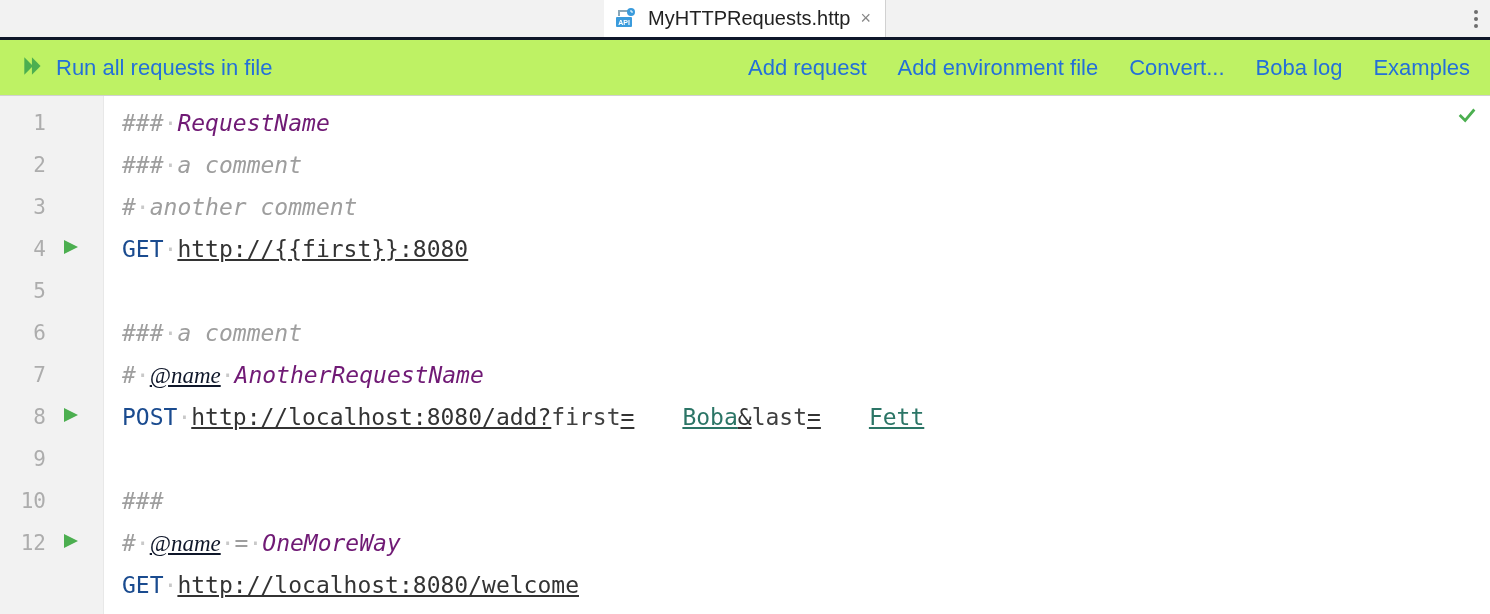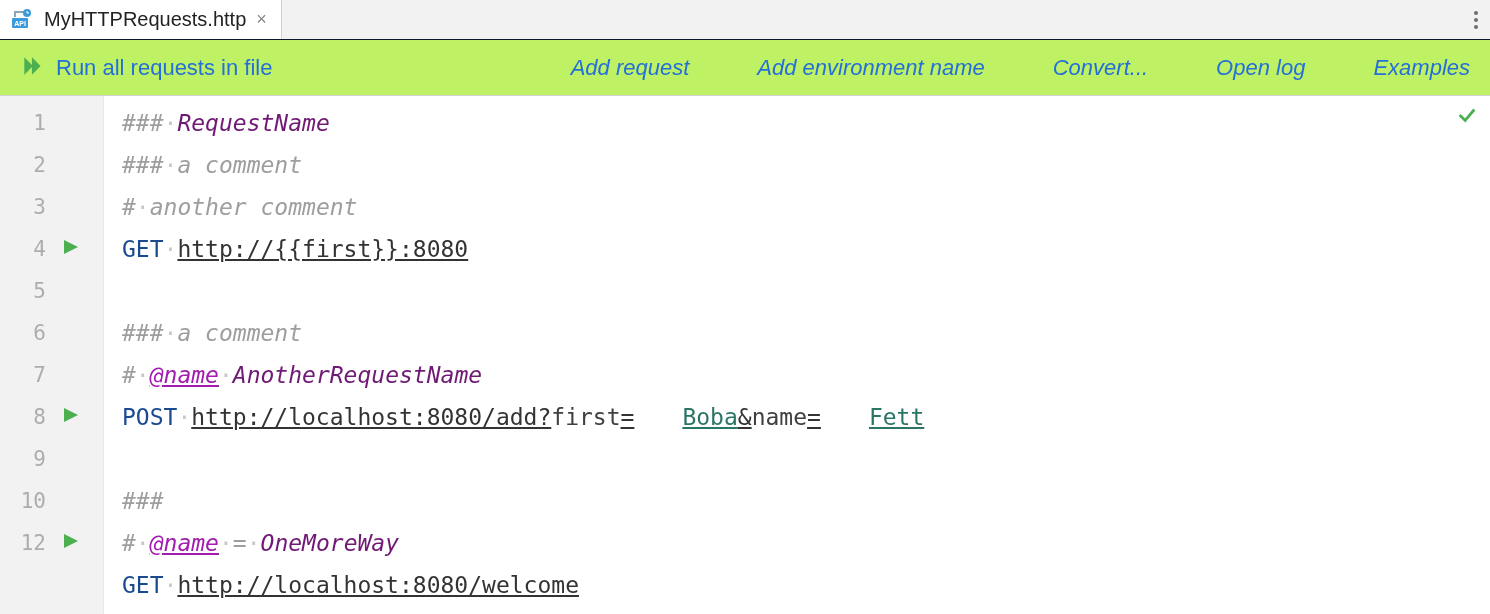--- a/index.html
+++ b/index.html
@@ -5,25 +5,26 @@
 * { margin: 0; padding: 0; box-sizing: border-box; }
 body {
   font-family: -apple-system, BlinkMacSystemFont, "Segoe UI", sans-serif;
   background: #fff;
   width: 1490px;
   height: 614px;
   overflow: hidden;
 }
 .tab-bar {
   background: #f2f2f2;
-  border-bottom: 1px solid #0f172a;
+  border-bottom: 3px solid #0f172a;
   display: flex;
   align-items: center;
   height: 40px;
   position: relative;
+  justify-content: center;
 }
 .tab {
   background: #fff;
   border-right: 1px solid #d1d1d1;
   height: 100%;
   display: flex;
   align-items: center;
   padding: 0 14px 0 12px;
   gap: 10px;
 }
@@ -65,22 +66,21 @@
 .toolbar-left { display:flex; align-items:center; gap:10px; }
 .run-icon { color:#4caf50; }
 .toolbar-link {
   color: #2470d8;
   font-size: 22px;
   cursor:pointer;
 }
 .toolbar-right {
   margin-left: auto;
   display:flex;
-  gap: 68px;
-  font-style: italic;
+  gap: 31px;
 }
 .editor {
   display:flex;
   height: calc(100% - 96px);
   position:relative;
 }
 .gutter {
   background:#f2f2f2;
   width: 104px;
   border-right: 1px solid #e8e8e8;
@@ -113,21 +113,21 @@
 }
 .code-line { height:42px; white-space:pre; }
 .c-hash { color:#9e9e9e; font-style:italic; }
 .c-name { color:#701a75; font-style:italic; }
 .c-gray { color:#9e9e9e; font-style:italic; }
 .c-method { color:#1a4b8f; }
 .c-url { color:#333; text-decoration:underline; }
 .c-param { color:#404040; }
 .c-eq { color:#333; text-decoration:underline;}
 .c-val { color:#2b7566; text-decoration:underline;margin-left:48px; }
-.c-tag { color:#a21caf; font-style:italic; text-decoration:underline; }
+.c-tag { color:#0f172a; font-style:italic; text-decoration:underline;font-family:Liberation Serif, serif; }
 .dot { color:#c9c9c9; }
 .check {
   position:absolute;
   right: 12px;
   top: 8px;
   color:#4caf50;
 }
 </style>
 </head>
 <body>
@@ -158,23 +158,23 @@
     <span class="run-icon">
       <svg width="26" height="26" viewBox="0 0 24 24">
           <path d="M4 4 L12 12 L4 20 Z" fill="#4caf50"></path>
           <path d="M11 4 L19 12 L11 20 Z" fill="#4caf50"></path>
         </svg>
     </span>
     <span class="toolbar-link">Run all requests in file</span>
   </div>
   <div class="toolbar-right">
     <span class="toolbar-link">Add request</span>
-    <span class="toolbar-link">Add environment name</span>
+    <span class="toolbar-link">Add environment file</span>
     <span class="toolbar-link">Convert...</span>
-    <span class="toolbar-link">Open log</span>
+    <span class="toolbar-link">Boba log</span>
     <span class="toolbar-link">Examples</span>
   </div>
 </div>
 
 <div class="editor">
   <div class="gutter">
     <div class="gutter-row">
         <span class="line-num">1</span>
       </div>
     <div class="gutter-row">
@@ -219,21 +219,21 @@
   </div>
 
   <div class="code">
     <div class="code-line"><span class="c-hash">###</span><span class="dot">·</span><span class="c-name">RequestName</span></div>
     <div class="code-line"><span class="c-hash">###</span><span class="dot">·</span><span class="c-gray">a comment</span></div>
     <div class="code-line"><span class="c-hash">#</span><span class="dot">·</span><span class="c-gray">another comment</span></div>
     <div class="code-line"><span class="c-method">GET</span><span class="dot">·</span><span class="c-url">http://{{first}}:8080</span></div>
     <div class="code-line"></div>
     <div class="code-line"><span class="c-hash">###</span><span class="dot">·</span><span class="c-gray">a comment</span></div>
     <div class="code-line"><span class="c-hash">#</span><span class="dot">·</span><span class="c-tag">@name</span><span class="dot">·</span><span class="c-name">AnotherRequestName</span></div>
-    <div class="code-line"><span class="c-method">POST</span><span class="dot">·</span><span class="c-url">http://localhost:8080/add?</span><span class="c-param">first</span><span class="c-eq">=</span><span class="c-val">Boba</span><span class="c-eq">&amp;</span><span class="c-param">name</span><span class="c-eq">=</span><span class="c-val">Fett</span></div>
+    <div class="code-line"><span class="c-method">POST</span><span class="dot">·</span><span class="c-url">http://localhost:8080/add?</span><span class="c-param">first</span><span class="c-eq">=</span><span class="c-val">Boba</span><span class="c-eq">&amp;</span><span class="c-param">last</span><span class="c-eq">=</span><span class="c-val">Fett</span></div>
     <div class="code-line"></div>
     <div class="code-line"><span class="c-hash">###</span></div>
     <div class="code-line"><span class="c-hash">#</span><span class="dot">·</span><span class="c-tag">@name</span><span class="dot">·</span><span class="c-gray">=</span><span class="dot">·</span><span class="c-name">OneMoreWay</span></div>
     <div class="code-line"><span class="c-method">GET</span><span class="dot">·</span><span class="c-url">http://localhost:8080/welcome</span></div>
   </div>
 
   <span class="check">
     <svg width="22" height="22" viewBox="0 0 24 24">
         <path d="M4 12 L10 18 L20 6" stroke="#4caf50" stroke-width="3" fill="none"></path>
       </svg>

